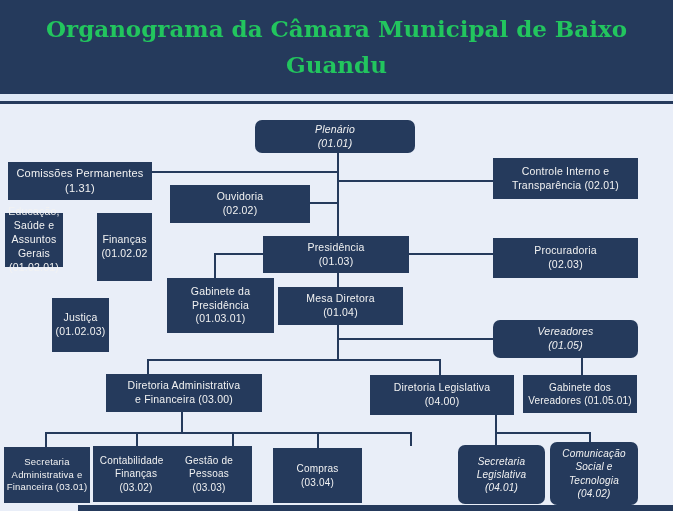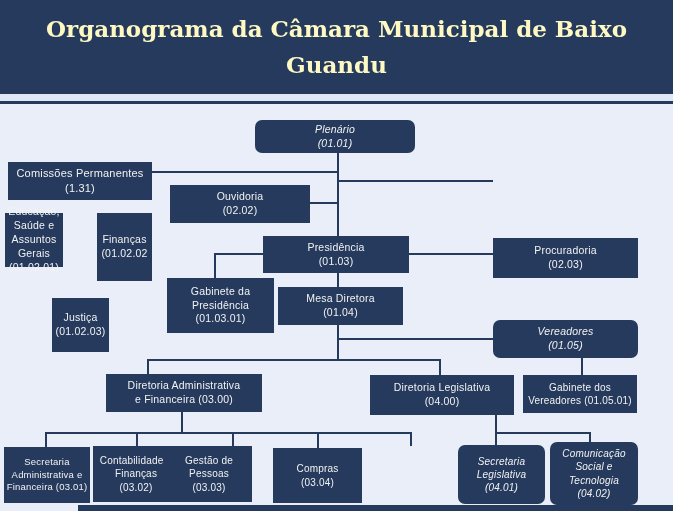--- a/index.html
+++ b/index.html
@@ -12,21 +12,21 @@
   }
   .banner{
     position:absolute;left:0;top:0;width:673px;height:94px;
     background:#253a5c;
     display:flex;align-items:center;justify-content:center;
   }
   .banner h1{
     margin:0;max-width:610px;
     font-family:"DejaVu Serif", serif;
     font-weight:bold;font-size:23px;line-height:1.55;
-    color:#fef9c3;text-align:center;
+    color:#22c55e;text-align:center;
   }
   .banner-gap{
     position:absolute;left:0;top:94px;width:673px;height:7px;
     background:#dfe8f6;
   }
   .banner-rule{
     position:absolute;left:0;top:101px;width:673px;height:3px;
     background:#253a5c;
   }
   .node{
@@ -82,20 +82,22 @@
   <div class="line" style="left:495px;top:432px;width:96px;height:2px"></div>
   <div class="line" style="left:495px;top:432px;width:2px;height:13px"></div>
   <div class="line" style="left:589px;top:432px;width:2px;height:10px"></div>
 
   <div class="node italic" style="left:255px;top:120px;width:160px;height:33px">Plenário
 (01.01)</div>
 
   <div class="node" style="left:8px;top:162px;width:144px;height:38px;font-size:11px">Comissões Permanentes
 (1.31)</div>
 
+  <div class="node" style="left:493px;top:158px;width:145px;height:41px">Controle Interno e
+Transparência (02.01)</div>
 
   <div class="node" style="left:170px;top:185px;width:140px;height:38px">Ouvidoria
 (02.02)</div>
 
   <div class="node" style="left:5px;top:213px;width:58px;height:54px">Educação,
 Saúde e
 Assuntos
 Gerais
 (01.02.01)</div>
 

